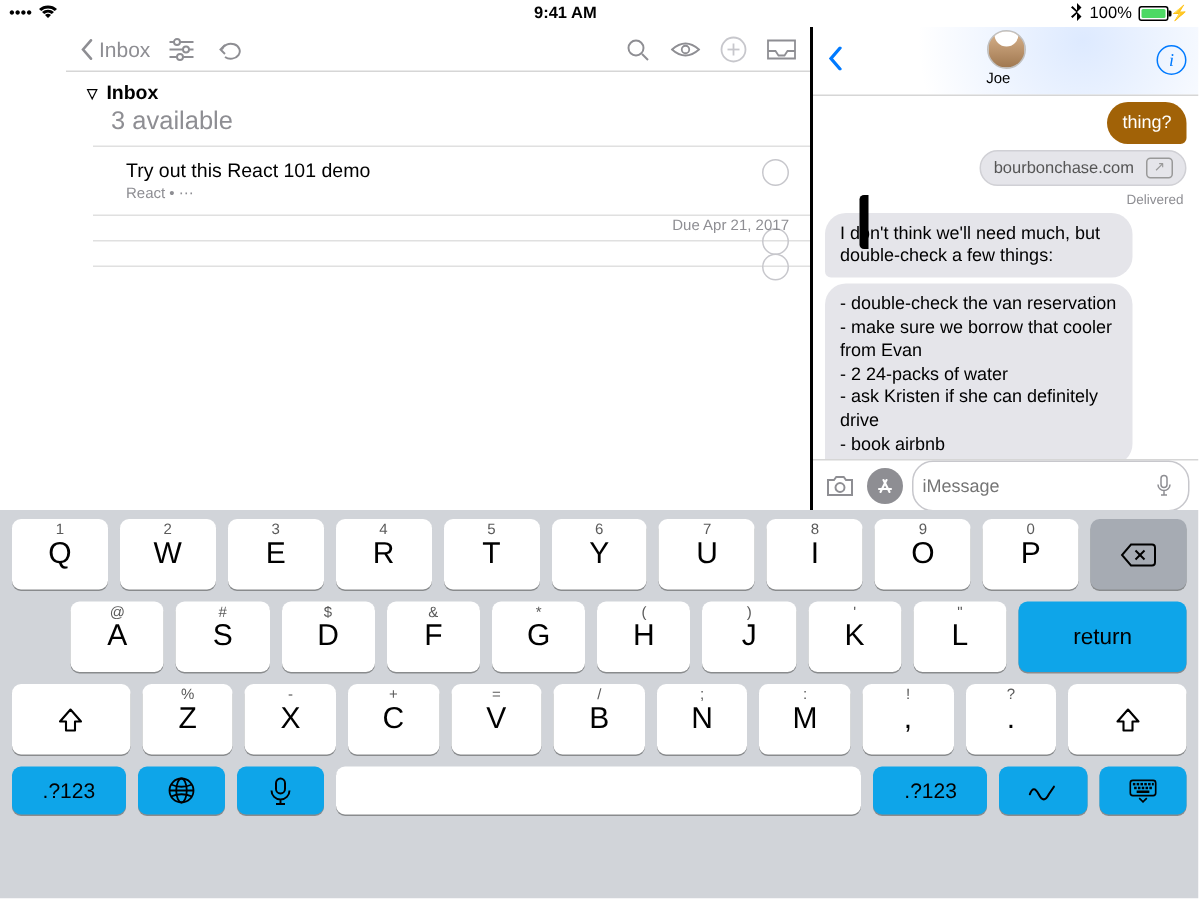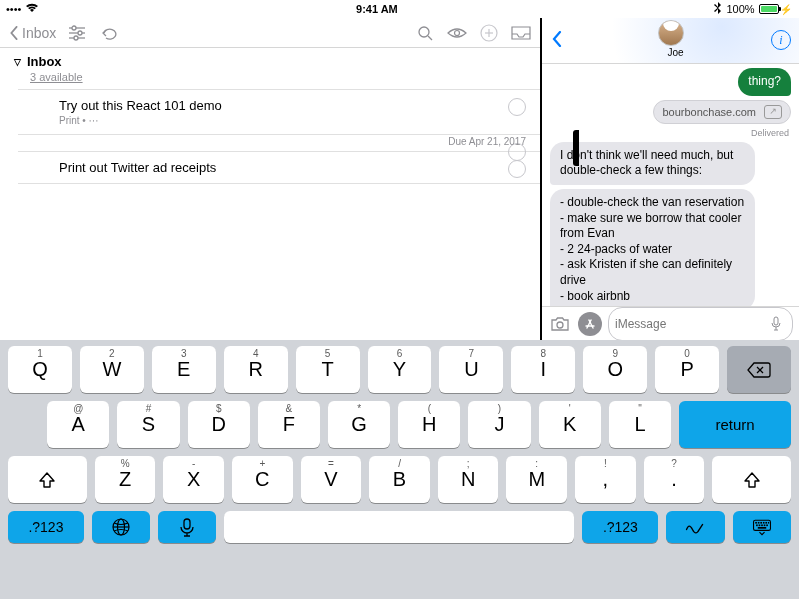--- a/index.html
+++ b/index.html
@@ -6,54 +6,54 @@
   body { width: 799px; height: 599px; background: #fff; position: relative; overflow: hidden; font-size: 13px; color: #000; }
 
   .statusbar { height: 18px; display: flex; justify-content: space-between; align-items: center; padding: 0 6px; font-size: 11px; font-weight: 500; }
   .statusbar .left, .statusbar .right { display: flex; align-items: center; gap: 4px; }
   .battery { display: inline-flex; align-items: center; gap: 2px; }
   .batt-icon { width: 20px; height: 10px; border: 1px solid #000; border-radius: 2px; position: relative; }
   .batt-icon::after { content: ""; position: absolute; right: -3px; top: 2px; width: 2px; height: 4px; background: #000; border-radius: 0 1px 1px 0; }
   .batt-fill { position: absolute; inset: 1px; background: #4cd964; border-radius: 1px; }
 
   .split { display: flex; height: 322px; }
-  .left-app { width: 570px; border-right: 2px solid #000; display: flex; flex-direction: column; }
+  .left-app { width: 570px; border-right: 2px solid #000; display: flex; flex-direction: column; padding-left: 44px; }
   .right-app { flex: 1; display: flex; flex-direction: column; background: #fff; }
 
   .toolbar { height: 30px; display: flex; align-items: center; padding: 0 8px; gap: 10px; border-bottom: 1px solid #d6d6d6; }
   .toolbar .spacer { flex: 1; }
   .tb-btn { color: #8e8e93; width: 22px; height: 22px; display: inline-flex; align-items: center; justify-content: center; }
   .tb-back { color: #8e8e93; display: flex; align-items: center; gap: 2px; font-size: 14px; }
   .tb-back svg { width: 12px; height: 14px; }
 
   .section-header { display: flex; align-items: center; padding: 6px 14px 2px; gap: 6px; font-weight: 600; font-size: 13px; }
   .section-header .tri { font-size: 9px; }
-  .section-sub { font-size: 11px; color: #8e8e93; padding: 0 0 6px 30px; text-decoration: underline; }
+  .section-sub { font-size: 17px; color: #8e8e93; padding: 0 0 6px 30px; }
 
   .row-sep { height: 1px; background: #e0e0e0; margin-left: 18px; }
-  .item { padding: 8px 14px 8px 40px; position: relative; margin-left: 19px; }
+  .item { padding: 8px 14px 8px 40px; position: relative; }
   .item .title { font-size: 13px; color: #000; }
   .item .meta { font-size: 10px; color: #8e8e93; margin-top: 2px; }
   .item .circle { position: absolute; right: 14px; top: 8px; width: 18px; height: 18px; border: 1.5px solid #c7c7cc; border-radius: 50%; }
   .item .due { position: absolute; right: 14px; bottom: 4px; font-size: 10px; color: #8e8e93; }
 
   
   .msg-header { height: 46px; border-bottom: 1px solid #d6d6d6; display: flex; align-items: center; padding: 0 8px; position: relative; 
                 background: radial-gradient(circle at 70% 20%, rgba(120,170,255,.25), transparent 60%), #fff; }
   .msg-back { color: #007aff; }
   .msg-back svg { width: 14px; height: 16px; }
-  .msg-contact { position: absolute; left: 50%; transform: translateX(-50%); text-align: right; top: 2px; }
+  .msg-contact { position: absolute; left: 50%; transform: translateX(-50%); text-align: left; top: 2px; }
   .avatar { width: 26px; height: 26px; border-radius: 50%; background: linear-gradient(#d8b28c,#a07850); margin: 0 auto 1px; border: 1px solid #c0c0c0; position: relative; overflow: hidden; }
   .avatar::after { content:""; position:absolute; left:4px; right:4px; top:0; height:10px; background:#fff; border-radius:0 0 8px 8px; }
   .msg-contact .name { font-size: 10px; color: #000; }
   .msg-info { position: absolute; right: 8px; top: 12px; color: #007aff; width: 20px; height: 20px; border: 1.5px solid #007aff; border-radius: 50%; display: flex; align-items: center; justify-content: center; font-family: Georgia, serif; font-size: 12px; font-style: italic; }
 
   .msg-body { flex: 1; overflow: hidden; padding: 4px 8px; display: flex; flex-direction: column; gap: 4px; }
   .bubble { border-radius: 14px; padding: 6px 10px; font-size: 12px; max-width: 85%; word-wrap: break-word; line-height: 1.3; }
-  .bubble.blue { background: #15803d; color: #fff; align-self: flex-end; border-bottom-right-radius: 4px; }
+  .bubble.blue { background: #a16207; color: #fff; align-self: flex-end; border-bottom-right-radius: 4px; }
   .bubble.link { background: #e5e5ea; color: #000; align-self: flex-end; display: flex; align-items: center; gap: 8px; border: 1px solid #d0d0d5; padding: 4px 8px; border-radius: 12px; }
   .bubble.link .linkicon { width: 18px; height: 14px; border: 1px solid #999; border-radius: 3px; position: relative; }
   .bubble.link .linkicon::after { content: "↗"; position: absolute; inset: 0; display: flex; align-items: center; justify-content: center; font-size: 9px; color: #999; }
   .delivered { font-size: 9px; color: #8e8e93; align-self: flex-end; padding-right: 2px; }
   .bubble.gray { background: #e5e5ea; color: #000; align-self: flex-start; border-bottom-left-radius: 4px; }
 
   .msg-input-row { height: 34px; border-top: 1px solid #d6d6d6; display: flex; align-items: center; padding: 0 6px; gap: 6px; }
   .ci { width: 24px; height: 24px; display: flex; align-items: center; justify-content: center; color: #8e8e93; }
   .ci.app { background: #8e8e93; color: #fff; border-radius: 50%; }
   .msg-field { flex: 1; height: 24px; border: 1px solid #c7c7cc; border-radius: 14px; display: flex; align-items: center; padding: 16px 6px; }
@@ -163,31 +163,30 @@
 
     <div class="section-header">
       <span class="tri">▽</span>
       <span style="font-weight:700">Inbox</span>
     </div>
     <div class="section-sub">3 available</div>
     <div class="row-sep"></div>
 
     <div class="item">
       <div class="title">Try out this React 101 demo</div>
-      <div class="meta">Print • ⋯</div>
+      <div class="meta">React • ⋯</div>
       <div class="circle"></div>
     </div>
     <div class="row-sep"></div>
     <div class="item">
       <div class="circle"></div>
       <div class="due">Due Apr 21, 2017</div>
     </div>
     <div class="row-sep"></div>
     <div class="item">
-      <div class="title">Print out Twitter ad receipts</div>
       <div class="circle"></div>
     </div>
     <div class="row-sep"></div>
   </div>
 
   <div class="grab"></div>
 
   <div class="right-app">
     <div class="msg-header">
       <span class="msg-back">

